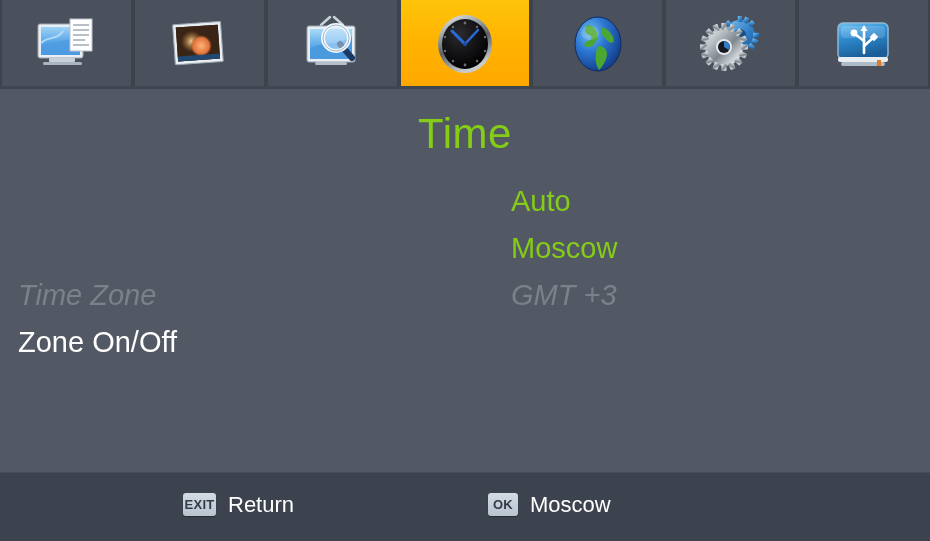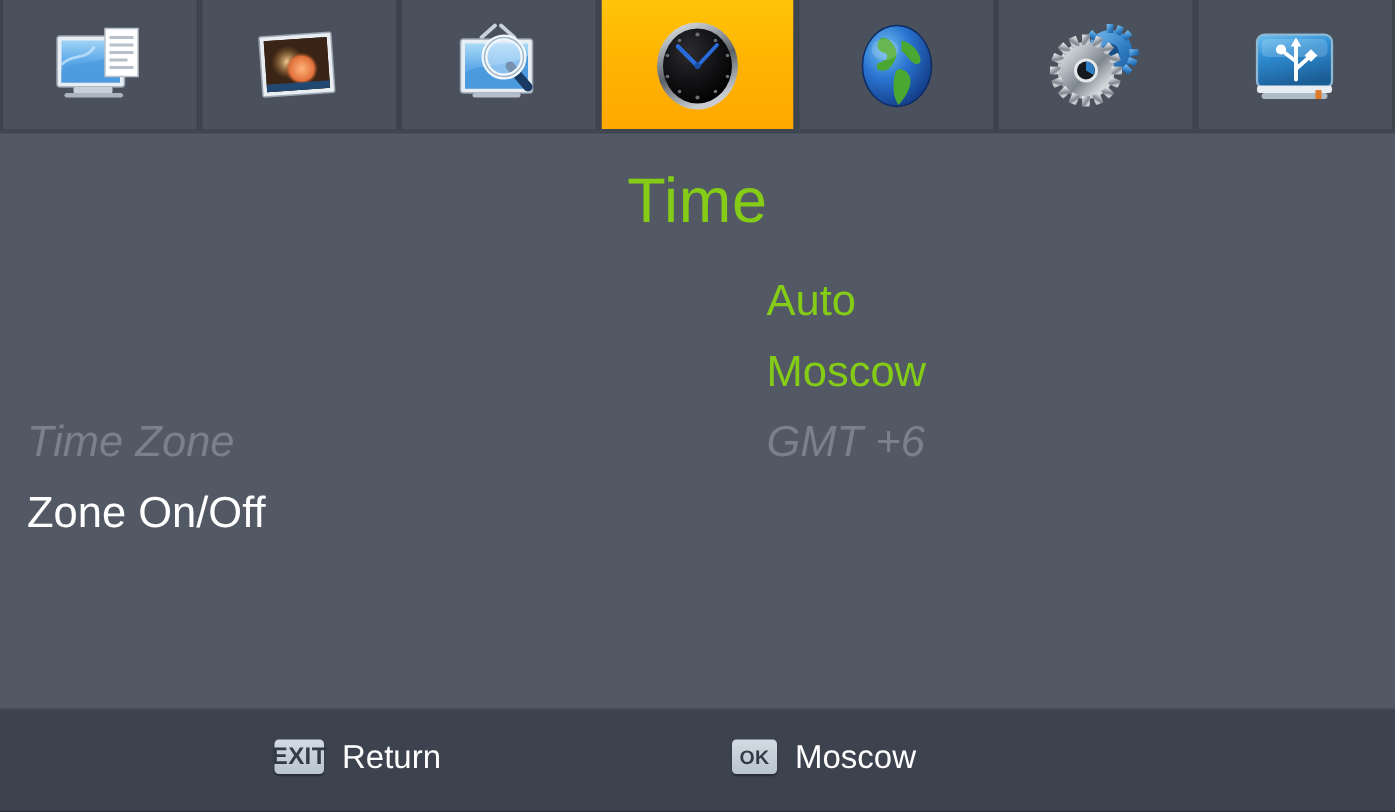--- a/index.html
+++ b/index.html
@@ -123,21 +123,21 @@
     justify-content: center;
     background: linear-gradient(180deg, #d3dbe3 0%, #b9c4cf 100%);
     color: #2d3views;
     color: #333b46;
     border-radius: 3px;
     font-weight: bold;
     box-shadow: 0 1px 1px rgba(0,0,0,0.35);
   }
   #keycap-exit {
     width: 33px; height: 23px;
-    font-size: 16px;
+    font-size: 13px;
     letter-spacing: 0.3px;
   }
   #keycap-ok {
     width: 30px; height: 23px;
     font-size: 13px;
     letter-spacing: 0.3px;
   }
   .hint .text {
     margin-left: 12px;
     color: #ffffff;
@@ -389,21 +389,21 @@
     <div class="row">
       <span class="value">Auto</span>
     </div>
 
     <div class="row">
       <span class="value">Moscow</span>
     </div>
 
     <div class="row disabled">
       <span class="label">Time Zone</span>
-      <span class="value">GMT +6</span>
+      <span class="value">GMT +3</span>
     </div>
 
 
     <div class="row">
       <span class="label">Zone On/Off</span>
       <span class="value"></span>
     </div>
 
   </div>
 

